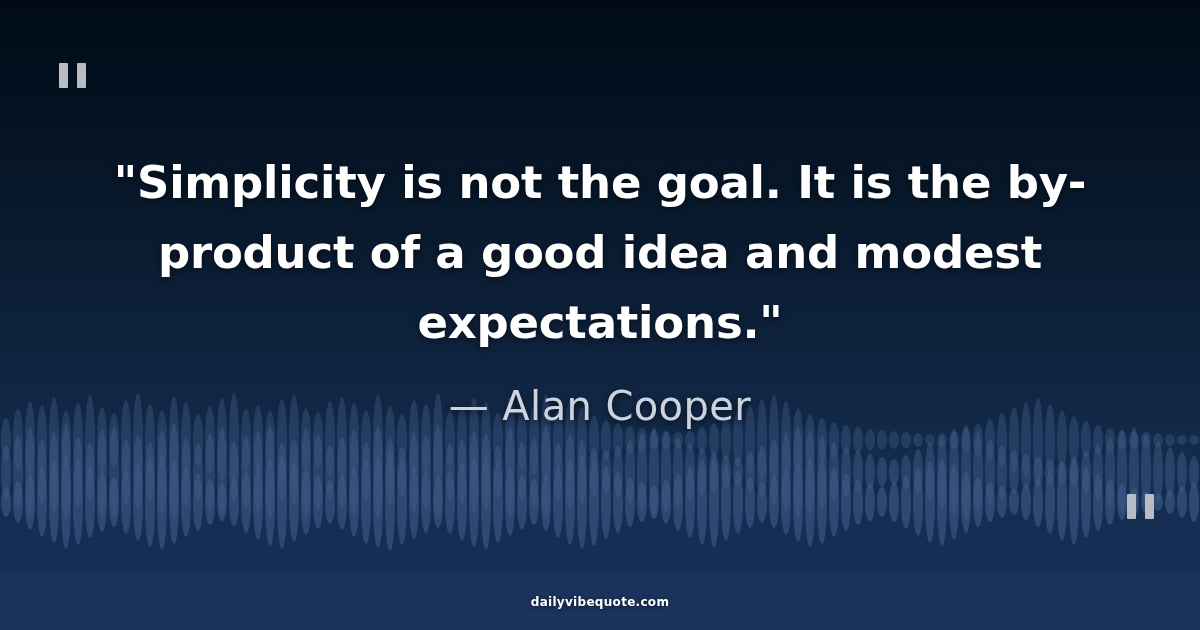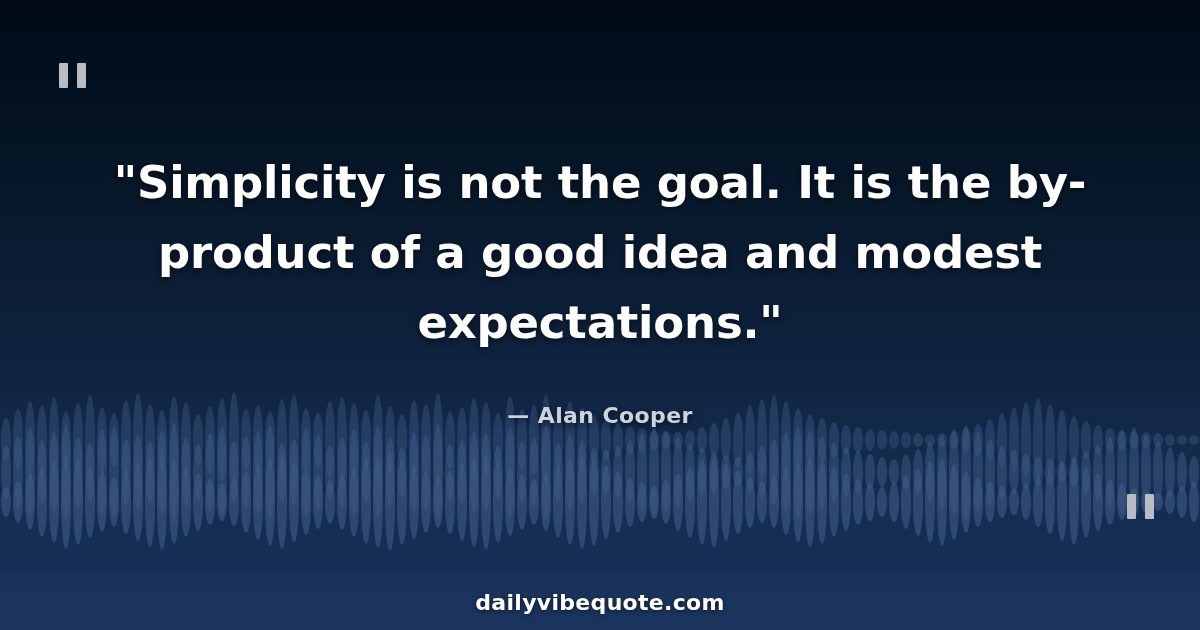--- a/index.html
+++ b/index.html
@@ -74,44 +74,44 @@
     color: #ffffff;
     font-size: 45px;
     font-weight: bold;
     line-height: 1.55;
     letter-spacing: -0.2px;
     text-shadow: 0 2px 7px rgba(0,0,0,0.55);
     white-space: pre-line;
   }
 
   .attribution {
-    margin-top: 46px;
+    margin-top: 26px;
     text-align: center;
     color: #ccd3de;
-    font-size: 22px;
-    font-weight: bold;
+    font-size: 40px;
+    font-weight: normal;
     letter-spacing: 0.4px;
     text-shadow: 0 2px 6px rgba(0,0,0,0.6);
   }
 
   
   .footer-band {
     position: absolute;
     left: 0;
     bottom: 0;
     width: 1200px;
     height: 56px;
     background: rgba(255,255,255,0.018);
     display: flex;
     align-items: center;
     justify-content: center;
   }
   .footer-text {
     color: #ffffff;
-    font-size: 22px;
+    font-size: 12px;
     font-weight: bold;
     letter-spacing: 0.3px;
     text-shadow: 0 1px 4px rgba(0,0,0,0.5);
   }
 </style>
 </head>
 <body>
 
 <div class="card">
 

